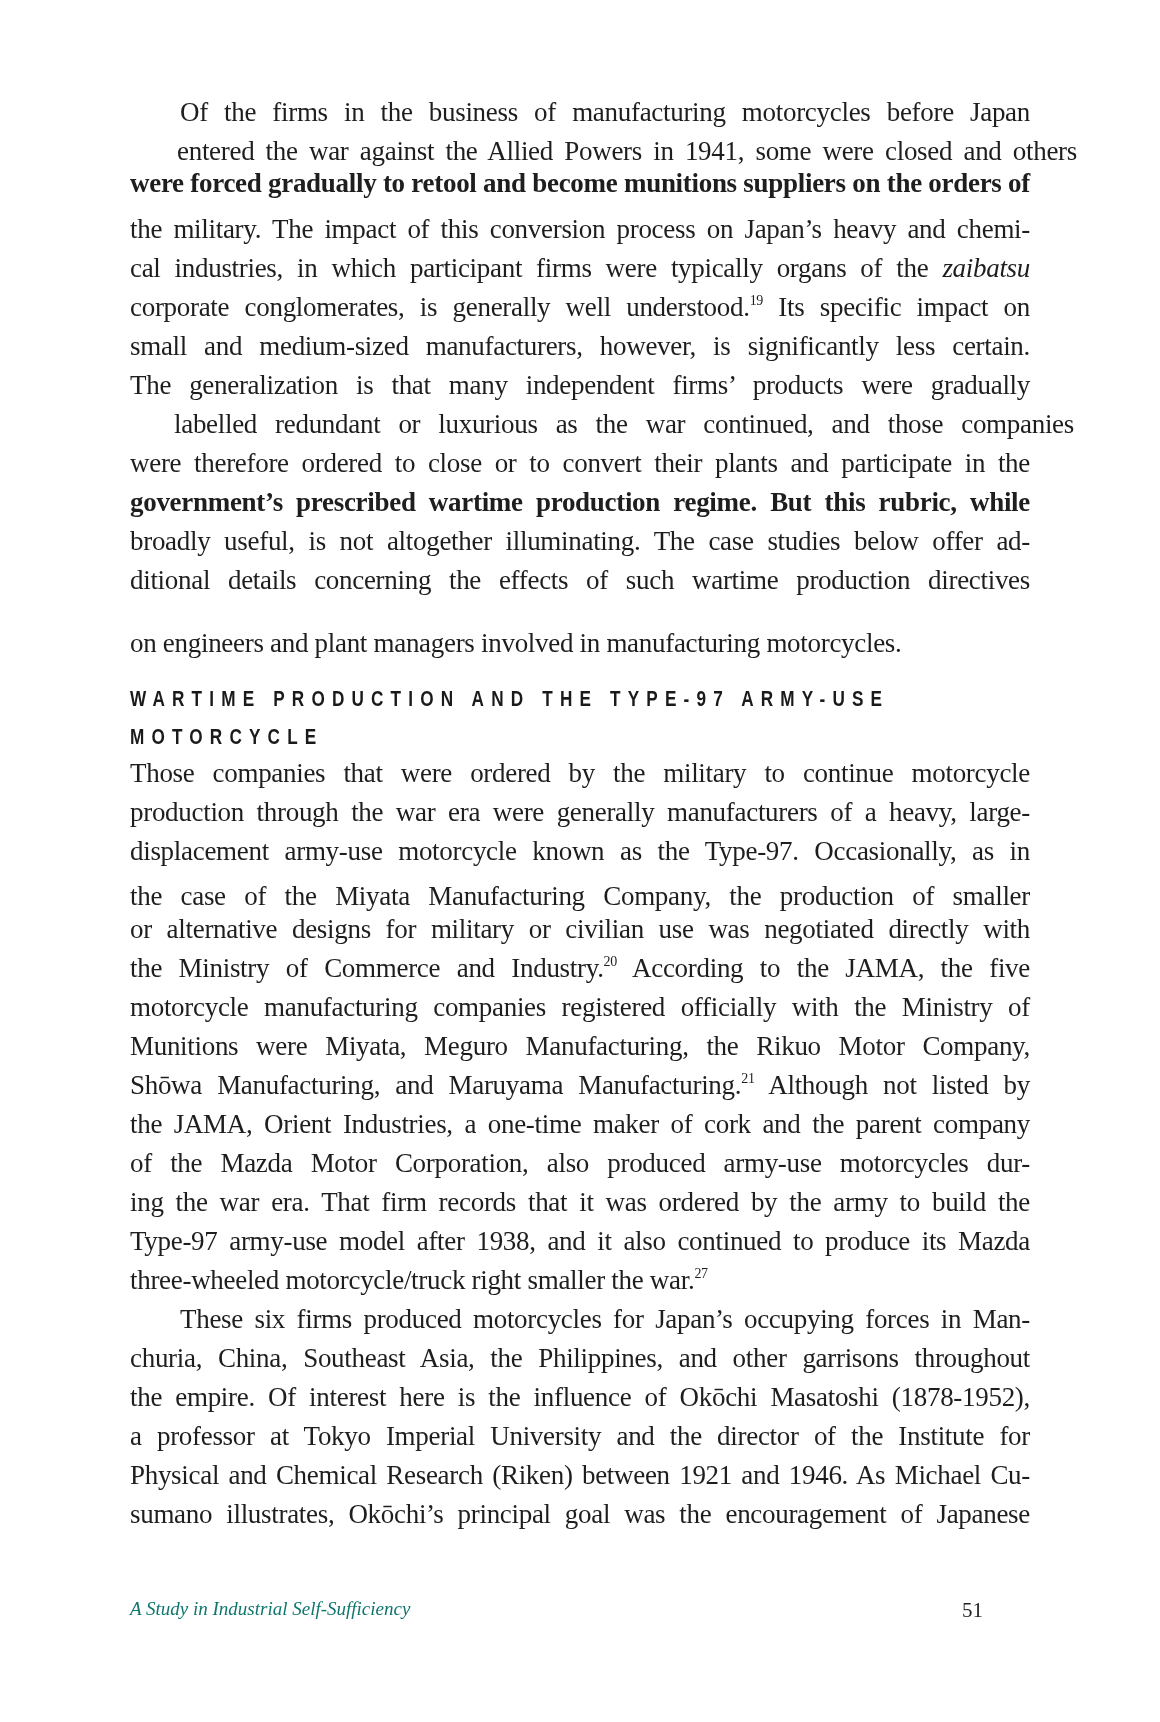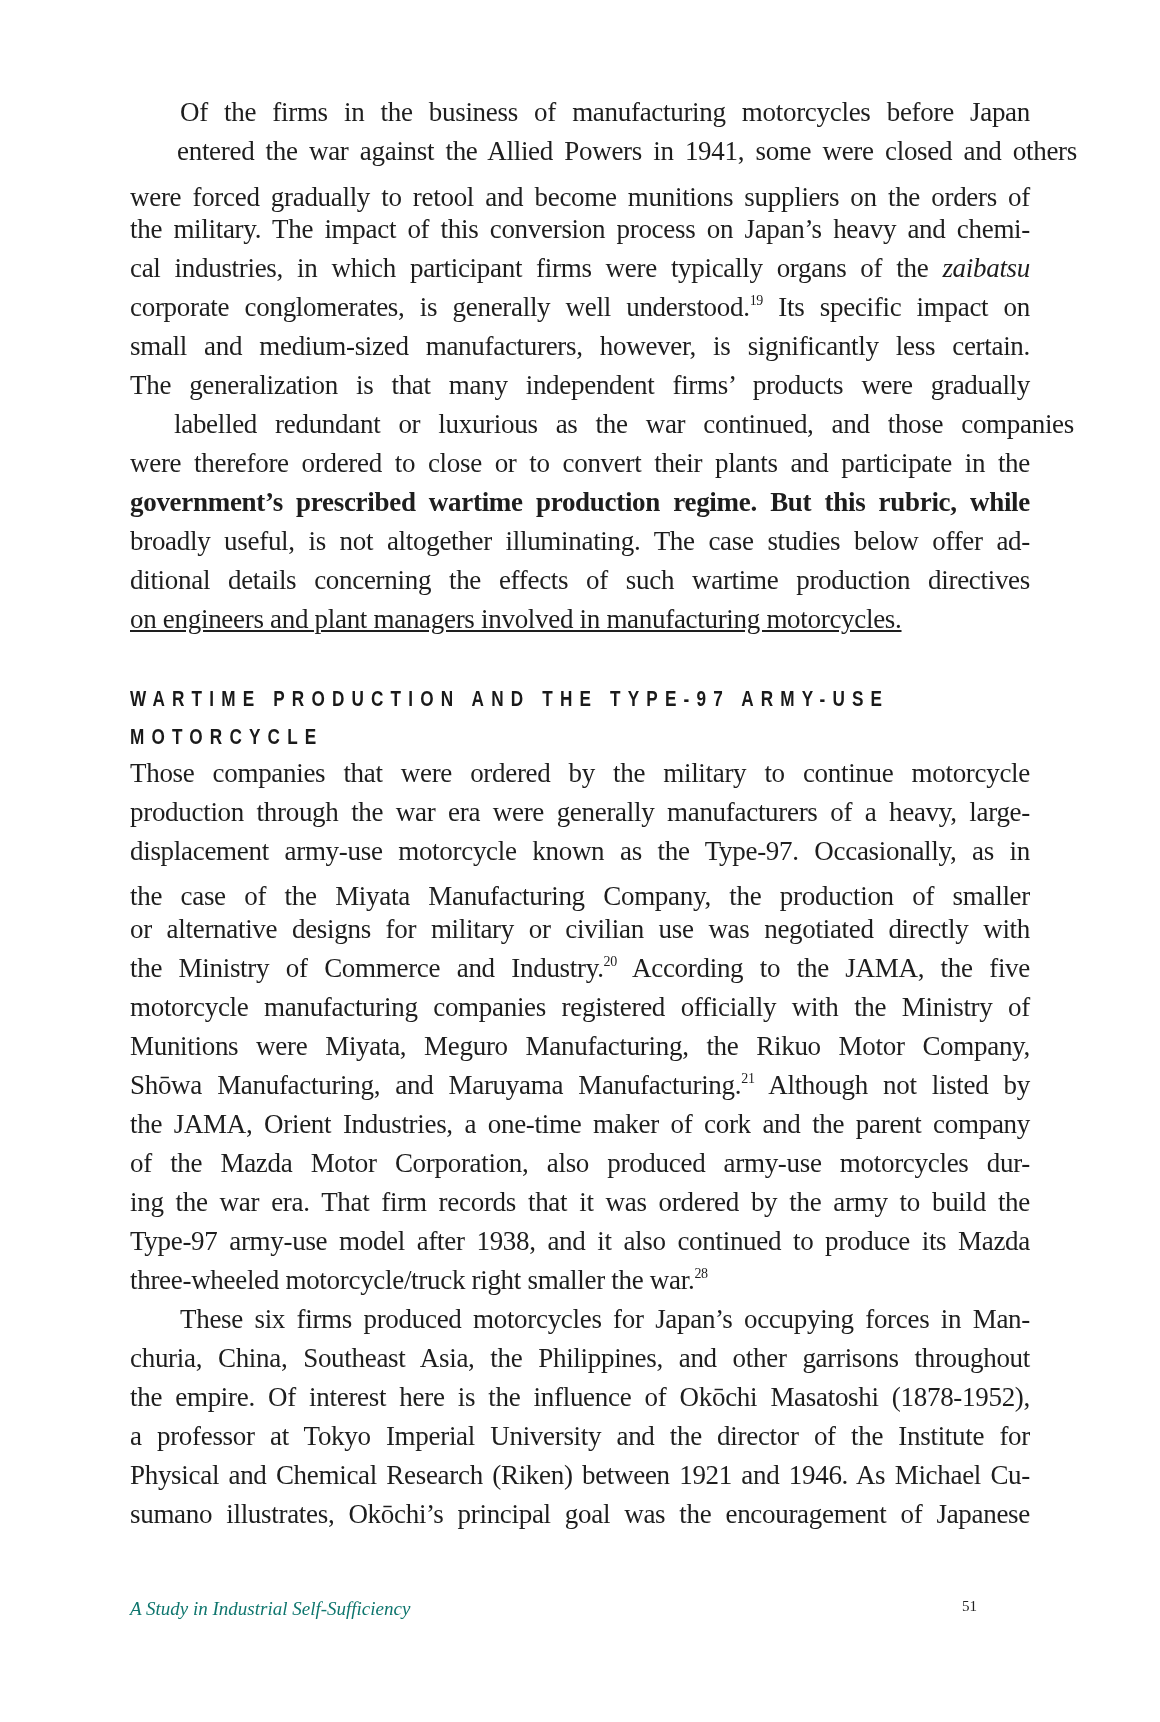--- a/index.html
+++ b/index.html
@@ -25,44 +25,44 @@
     white-space: nowrap;
   }
   .footer-title {
     position: absolute; left: 130px; top: 1598px;
     font-family: "Liberation Serif", "DejaVu Serif", serif; font-style: italic;
     font-size: 19px; color: #0f766e;
   }
   .page-number {
     position: absolute; left: 962px; top: 1598px;
     font-family: "Liberation Serif", "DejaVu Serif", serif;
-    font-size: 15px; color: #222;
+    font-size: 21px; color: #222;
   }
 </style>
 </head>
 <body>
 
 <div class="page">
   <div class="col" style="top:0;">
 
     <div>
       <div class="line indent" style="top:93px;">Of the firms in the business of manufacturing motorcycles before Japan</div>
       <div class="line" style="top:132px;margin-left:47px;">entered the war against the Allied Powers in 1941, some were closed and others</div>
-      <div class="line" style="top:178px;">were forced gradually to retool and become munitions suppliers on the orders of</div>
+      <div class="line" style="top:164px;font-weight:bold;">were forced gradually to retool and become munitions suppliers on the orders of</div>
       <div class="line" style="top:210px;">the military. The impact of this conversion process on Japan’s heavy and chemi-</div>
       <div class="line" style="top:249px;"><span>cal industries, in which participant firms were typically organs of the </span><i>zaibatsu</i></div>
       <div class="line" style="top:288px;"><span>corporate conglomerates, is generally well understood.</span><sup>19</sup><span> Its specific impact on</span></div>
       <div class="line" style="top:327px;">small and medium-sized manufacturers, however, is significantly less certain.</div>
       <div class="line" style="top:366px;">The generalization is that many independent firms’ products were gradually</div>
       <div class="line" style="top:405px;margin-left:44px;">labelled redundant or luxurious as the war continued, and those companies</div>
       <div class="line" style="top:444px;">were therefore ordered to close or to convert their plants and participate in the</div>
       <div class="line" style="top:483px;font-weight:bold;">government’s prescribed wartime production regime. But this rubric, while</div>
       <div class="line" style="top:522px;">broadly useful, is not altogether illuminating. The case studies below offer ad-</div>
       <div class="line" style="top:561px;">ditional details concerning the effects of such wartime production directives</div>
-      <div class="line last" style="top:600px;text-decoration:underline;">on engineers and plant managers involved in manufacturing motorcycles.</div>
+      <div class="line last" style="top:624px;">on engineers and plant managers involved in manufacturing motorcycles.</div>
     </div>
 
     <div>
       <div class="heading" style="top:680px;">WARTIME PRODUCTION AND THE TYPE-97 ARMY-USE</div>
       <div class="heading" style="top:718px;">MOTORCYCLE</div>
     </div>
 
     <div>
       <div class="line" style="top:754px;">Those companies that were ordered by the military to continue motorcycle</div>
       <div class="line" style="top:793px;">production through the war era were generally manufacturers of a heavy, large-</div>
@@ -70,21 +70,21 @@
       <div class="line" style="top:877px;">the case of the Miyata Manufacturing Company, the production of smaller</div>
       <div class="line" style="top:910px;">or alternative designs for military or civilian use was negotiated directly with</div>
       <div class="line" style="top:949px;"><span>the Ministry of Commerce and Industry.</span><sup>20</sup><span> According to the JAMA, the five</span></div>
       <div class="line" style="top:988px;">motorcycle manufacturing companies registered officially with the Ministry of</div>
       <div class="line" style="top:1027px;">Munitions were Miyata, Meguro Manufacturing, the Rikuo Motor Company,</div>
       <div class="line" style="top:1066px;"><span>Shōwa Manufacturing, and Maruyama Manufacturing.</span><sup>21</sup><span> Although not listed by</span></div>
       <div class="line" style="top:1105px;">the JAMA, Orient Industries, a one-time maker of cork and the parent company</div>
       <div class="line" style="top:1144px;">of the Mazda Motor Corporation, also produced army-use motorcycles dur-</div>
       <div class="line" style="top:1183px;">ing the war era. That firm records that it was ordered by the army to build the</div>
       <div class="line" style="top:1222px;">Type-97 army-use model after 1938, and it also continued to produce its Mazda</div>
-      <div class="line last" style="top:1261px;"><span>three-wheeled motorcycle/truck right smaller the war.</span><sup>28</sup></div>
+      <div class="line last" style="top:1261px;"><span>three-wheeled motorcycle/truck right smaller the war.</span><sup>27</sup></div>
     </div>
 
     <div>
       <div class="line indent" style="top:1300px;">These six firms produced motorcycles for Japan’s occupying forces in Man-</div>
       <div class="line" style="top:1339px;">churia, China, Southeast Asia, the Philippines, and other garrisons throughout</div>
       <div class="line" style="top:1378px;">the empire. Of interest here is the influence of Okōchi Masatoshi (1878-1952),</div>
       <div class="line" style="top:1417px;">a professor at Tokyo Imperial University and the director of the Institute for</div>
       <div class="line" style="top:1456px;">Physical and Chemical Research (Riken) between 1921 and 1946. As Michael Cu-</div>
       <div class="line" style="top:1495px;">sumano illustrates, Okōchi’s principal goal was the encouragement of Japanese</div>
     </div>

